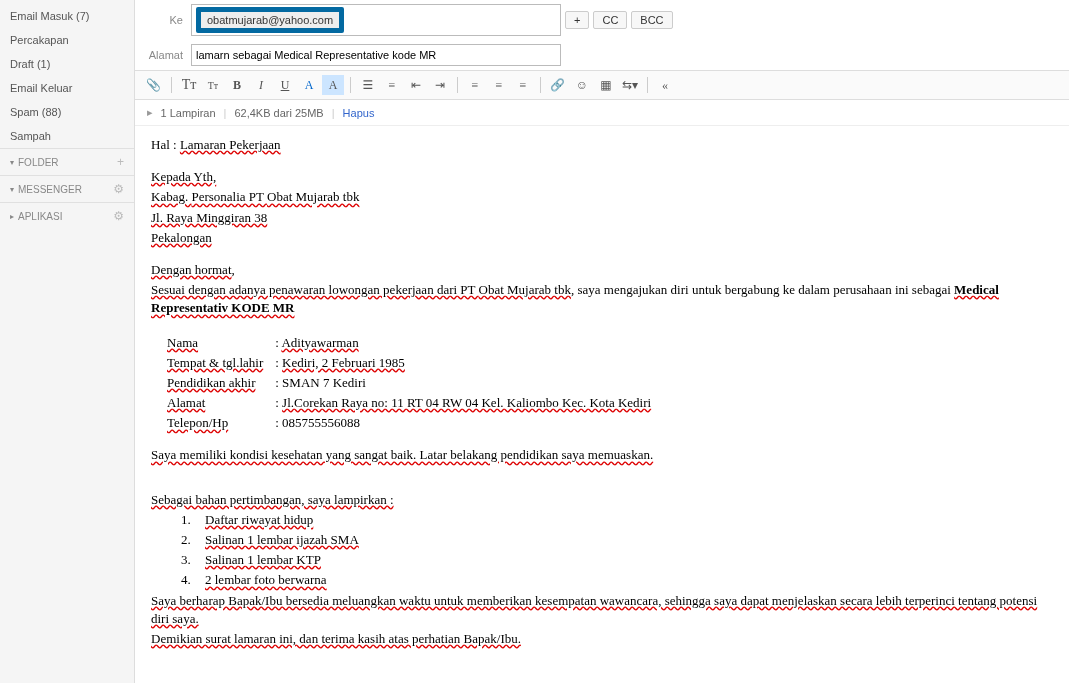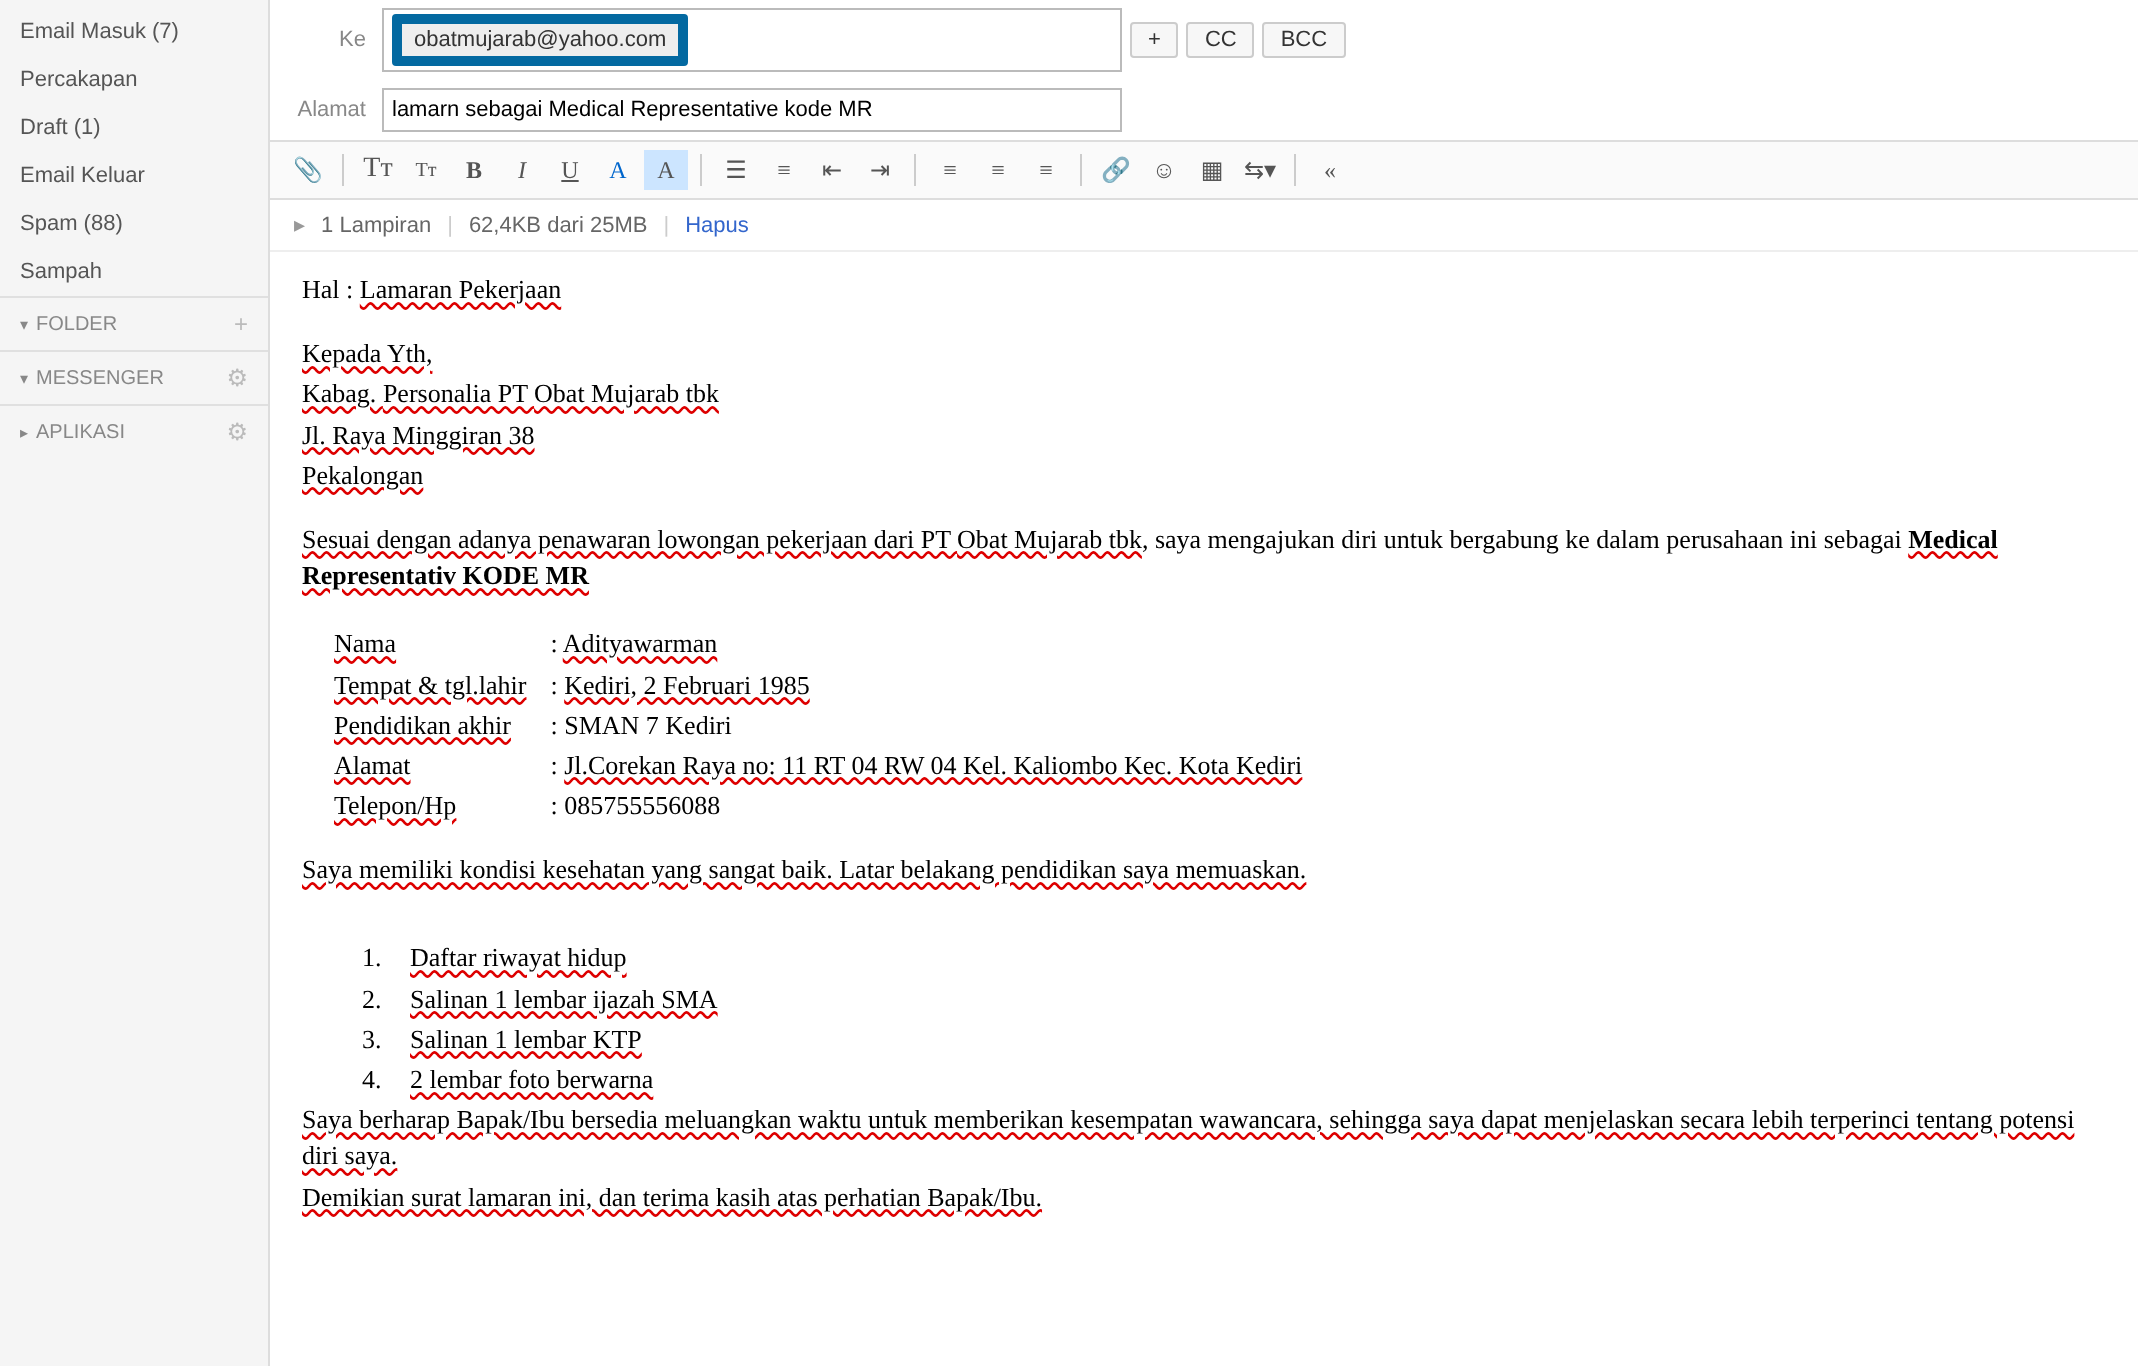--- a/index.html
+++ b/index.html
@@ -118,20 +118,21 @@
   </div>
 
   <div class="body-area">
     <p><span>Hal : </span><span class="u">Lamaran Pekerjaan</span></p>
     <div class="spacer"></div>
     <p><span class="u">Kepada Yth,</span></p>
     <p><span class="u">Kabag. </span><span class="u">Personalia PT </span><span class="u">Obat Mujarab tbk</span></p>
     <p><span class="u">Jl. Raya Minggiran 38</span></p>
     <p><span class="u">Pekalongan</span></p>
     <div class="spacer"></div>
+    <p><span class="u">Dengan hormat</span>,</p>
     <p><span class="u">Sesuai dengan adanya penawaran lowongan pekerjaan dari PT </span><span class="u">Obat Mujarab tbk</span><span>, saya mengajukan diri untuk bergabung ke dalam perusahaan ini sebagai </span><span class="bold u">Medical Representativ KODE MR</span></p>
     <div class="spacer"></div>
     <table class="info-table">
       <tbody>
           <tr>
             <td><span class="u">Nama</span></td>
             <td>: <span class="u">Adityawarman</span></td>
           </tr>
       <tr>
             <td><span class="u">Tempat &amp; tgl.lahir</span></td>
@@ -148,20 +149,21 @@
       <tr>
             <td><span class="u">Telepon/Hp</span></td>
             <td>: <span>085755556088</span></td>
           </tr>
     </tbody>
       </table>
     <div class="spacer"></div>
     <p><span class="u">Saya memiliki kondisi kesehatan yang sangat baik. Latar belakang pendidikan saya memuaskan.</span></p>
     <div class="spacer"></div>
     <div class="spacer"></div>
+    <p><span class="u">Sebagai bahan pertimbangan, saya lampirkan :</span></p>
     <div class="list">
       <div class="list-row">
           <span class="list-num">1.</span>
           <span class="u">Daftar riwayat hidup</span>
         </div>
       <div class="list-row">
           <span class="list-num">2.</span>
           <span class="u">Salinan 1 lembar ijazah SMA</span>
         </div>
       <div class="list-row">

